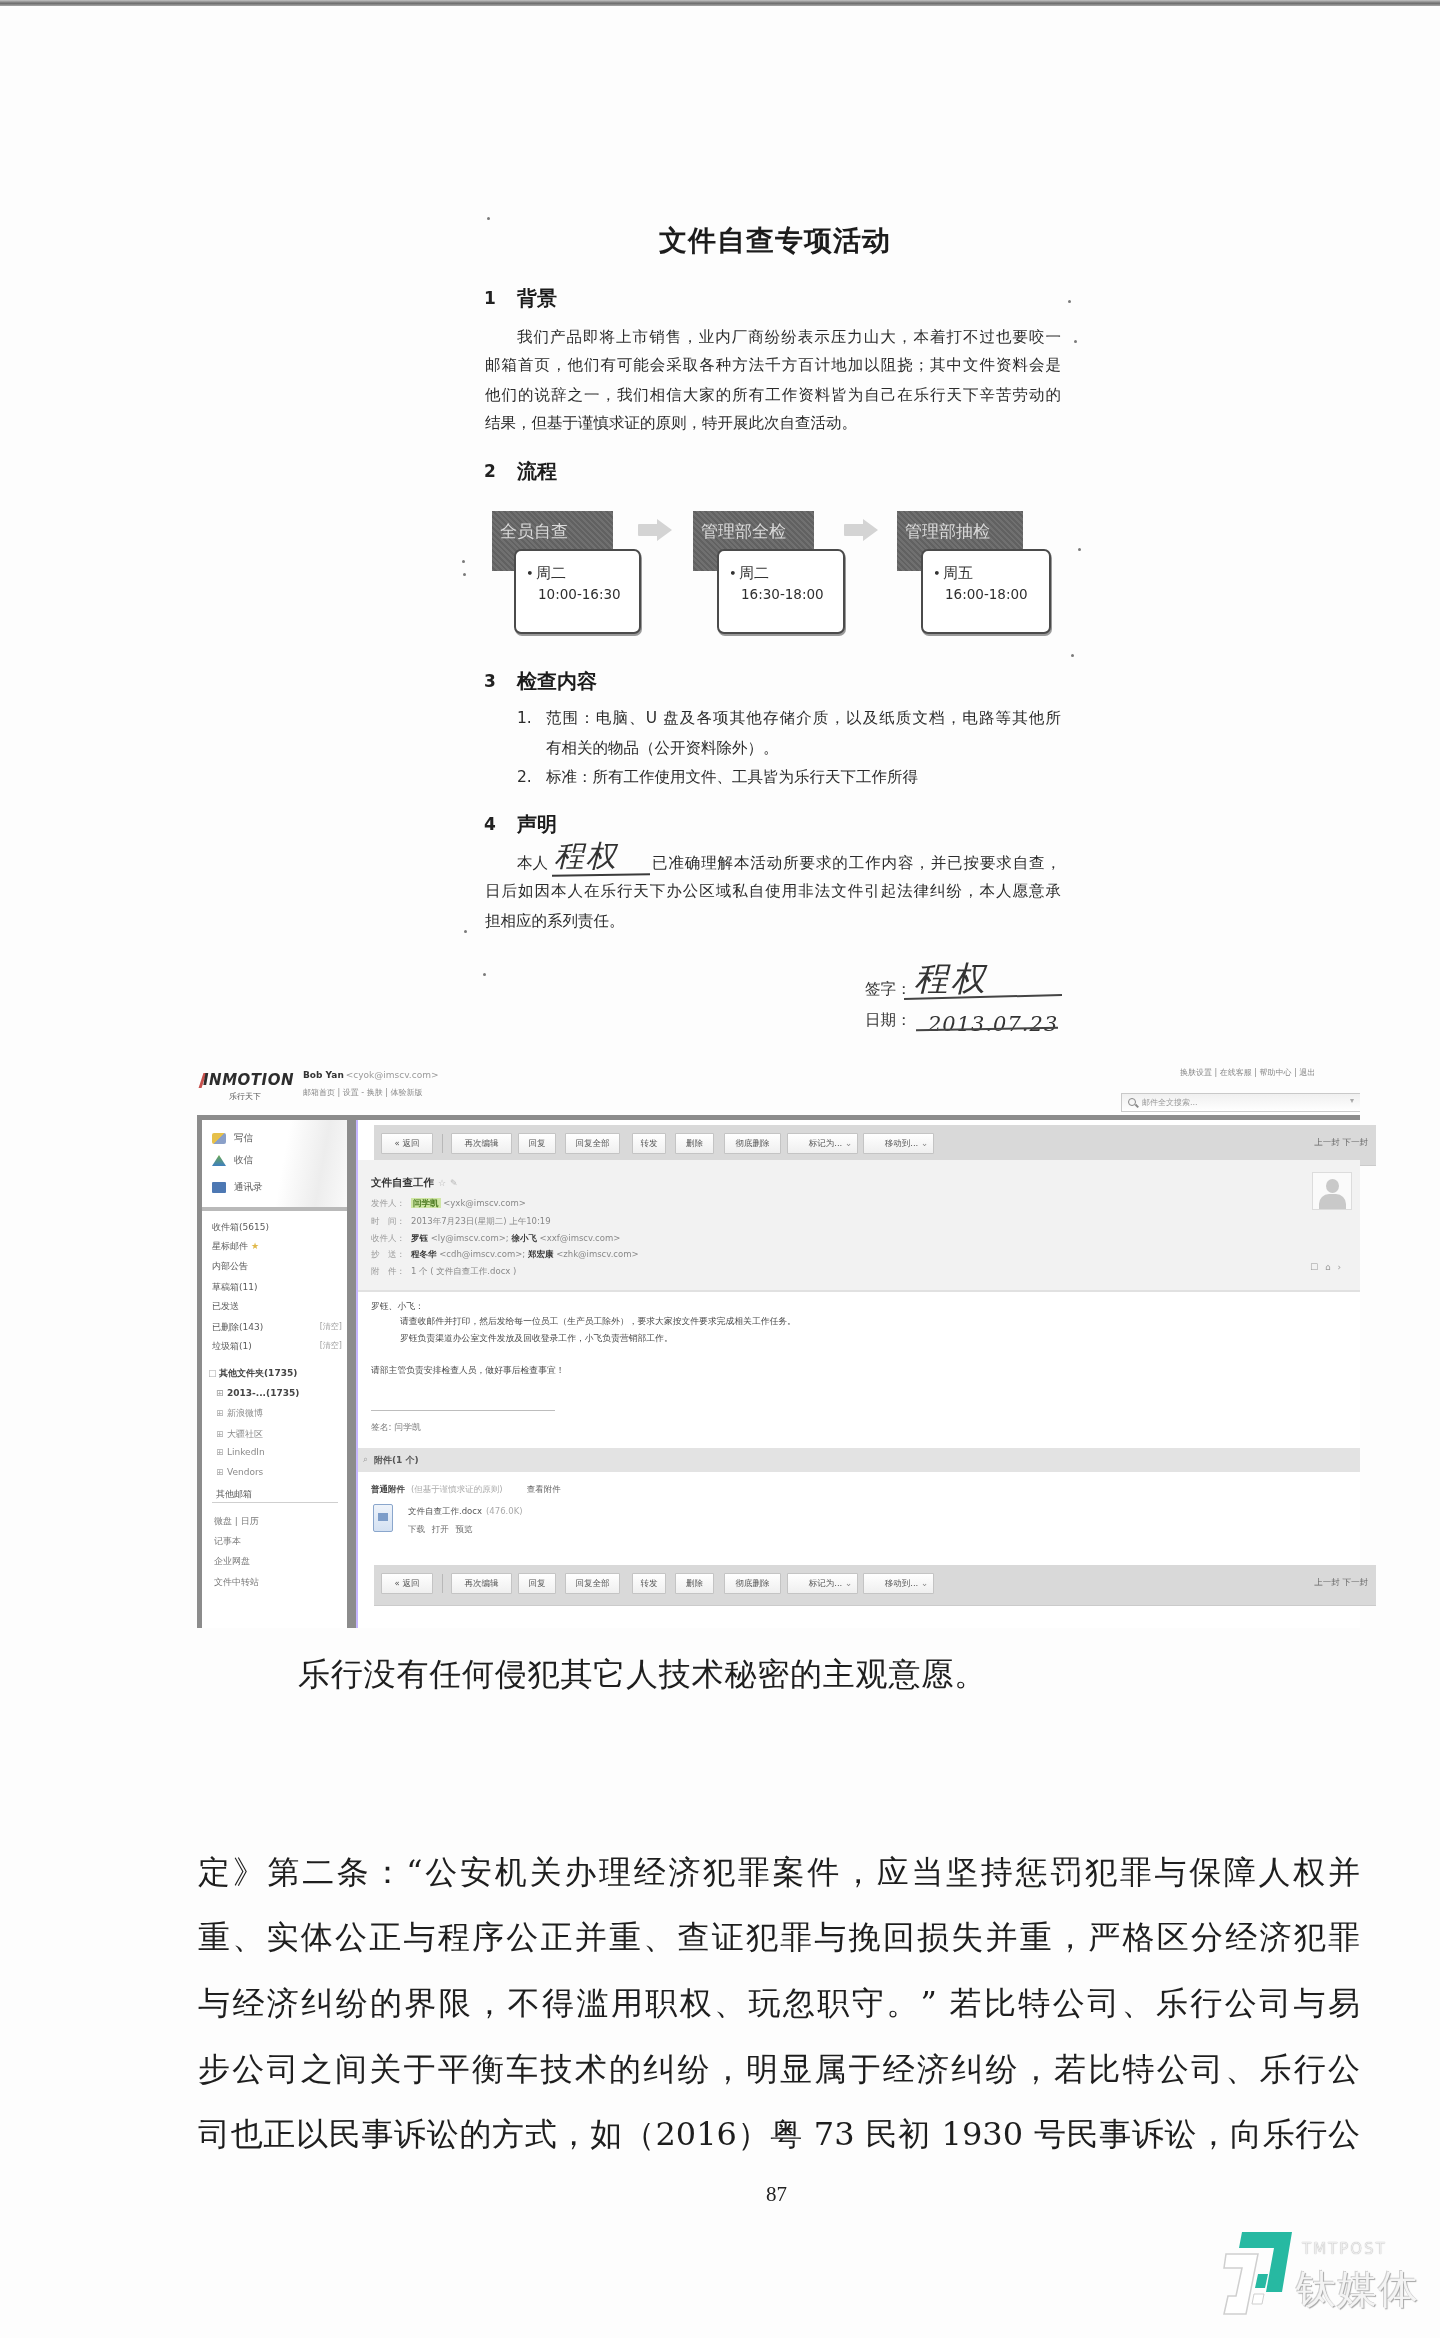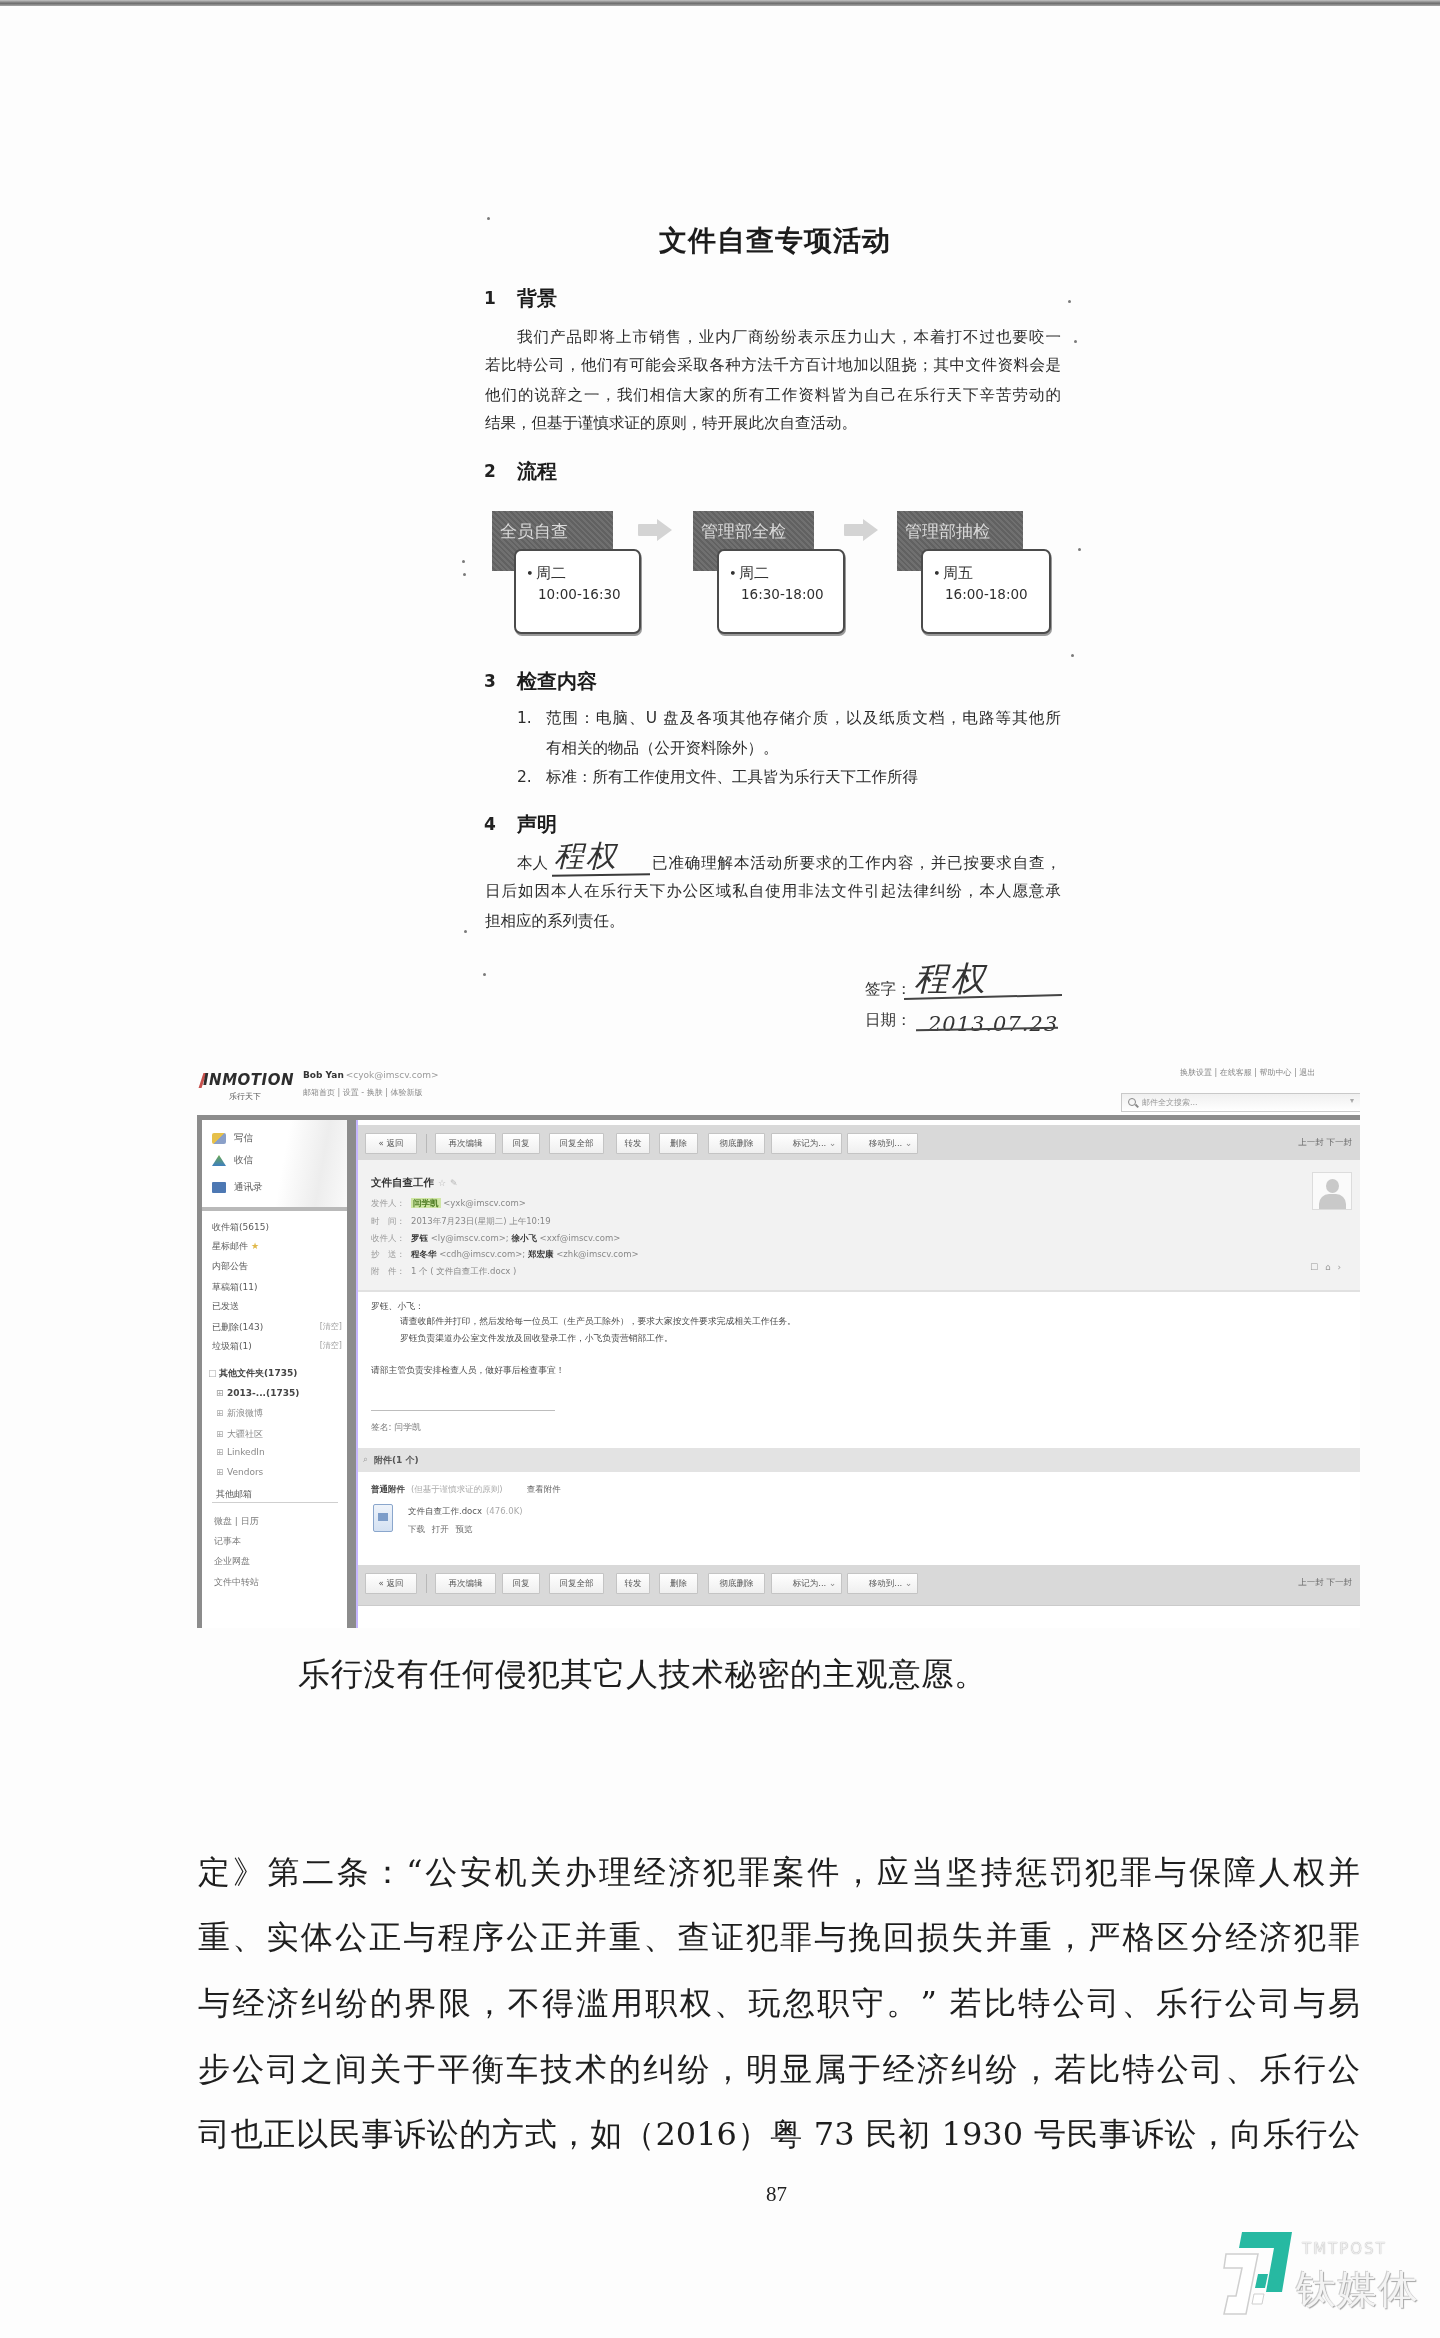--- a/index.html
+++ b/index.html
@@ -61,21 +61,21 @@
 .side-item .act{position:absolute;right:0;top:0;color:#9e9e9e;font-size:8px;padding-left:48px;}
 .side-item .badge{color:#e0b84a;margin-left:3px;}
 .side-sub{left:6px;height:13px;white-space:nowrap;font-size:9px;color:#8a8a8a;}
 .side-sub .pre{display:inline-block;width:11px;color:#aaa;}
 .side-sub.strong{color:#444;font-weight:bold;}
 .side-thin{left:10px;top:382px;width:126px;height:1px;background:#cfcfcf;}
 .side-tool{left:12px;height:13px;white-space:nowrap;font-size:9px;color:#7a7a7a;}
 .em-divider{left:145px;top:0;width:9px;height:508px;background:#8c8c8c;}
 
 .em-main{left:156px;top:0;width:1002px;height:508px;background:#fff;}
-.em-toolbar{left:0;width:1002px;height:41px;background:#d9d9d9;border-bottom:1px solid #cbcbcb;}
+.em-toolbar{left:16px;width:1002px;height:41px;background:#d9d9d9;border-bottom:1px solid #cbcbcb;}
 .tb-btn{top:8px;height:21px;line-height:19px;text-align:center;border:1px solid #c4c4c4;background:linear-gradient(#fff,#efefef);font-size:8.5px;color:#555;white-space:nowrap;border-radius:1px;}
 .tb-sel{text-align:center;padding-left:6px;}
 .tb-sel .chev{position:absolute;right:5px;top:0;color:#888;}
 .tb-sep{top:9px;left:68px;width:1px;height:19px;background:#b8b8b8;}
 .tb-pager{right:8px;top:12px;font-size:8.5px;color:#666;white-space:nowrap;}
 
 .em-head{left:0;top:40px;width:1002px;height:130px;background:#f2f2f2;}
 .em-subject{left:13px;top:56px;font-size:10.5px;font-weight:bold;color:#333;white-space:nowrap;}
 .em-subject .sico{font-weight:normal;color:#b5b5b5;margin-left:4px;font-size:9px;}
 .hrow{left:13px;height:12px;white-space:nowrap;font-size:8.5px;}
@@ -128,21 +128,21 @@
   <div class="speck" style="left:1078px;top:548px"></div>
   <div class="speck" style="left:1071px;top:654px"></div>
   <div class="speck" style="left:464px;top:930px"></div>
   <div class="speck" style="left:483px;top:973px"></div>
 
   <div class="abs doc-title">文件自查专项活动</div>
 
   <div class="abs hnum" style="left:484px;top:288px">1</div>
   <div class="abs htext" style="left:517px;top:285px">背景</div>
   <div class="abs dline" style="left:517px;top:326px;width:544px">我们产品即将上市销售，业内厂商纷纷表示压力山大，本着打不过也要咬一</div>
-  <div class="abs dline" style="left:485px;top:354px;width:576px">若比特公司，他们有可能会采取各种方法千方百计地加以阻挠；其中文件资料会是</div>
+  <div class="abs dline" style="left:485px;top:354px;width:576px">邮箱首页，他们有可能会采取各种方法千方百计地加以阻挠；其中文件资料会是</div>
   <div class="abs dline" style="left:485px;top:384px;width:576px">他们的说辞之一，我们相信大家的所有工作资料皆为自己在乐行天下辛苦劳动的</div>
   <div class="abs dline last" style="left:485px;top:412px">结果，但基于谨慎求证的原则，特开展此次自查活动。</div>
 
   <div class="abs hnum" style="left:484px;top:461px">2</div>
   <div class="abs htext" style="left:517px;top:458px">流程</div>
 
   <div class="abs step-dark" style="left:492px"><span class="step-label">全员自查</span></div>
   <div class="abs step-card" style="left:514px;width:127px">
     <div class="step-day"><span class="bullet">•</span><span>周二</span></div>
     <div class="step-time">10:00-16:30</div>

